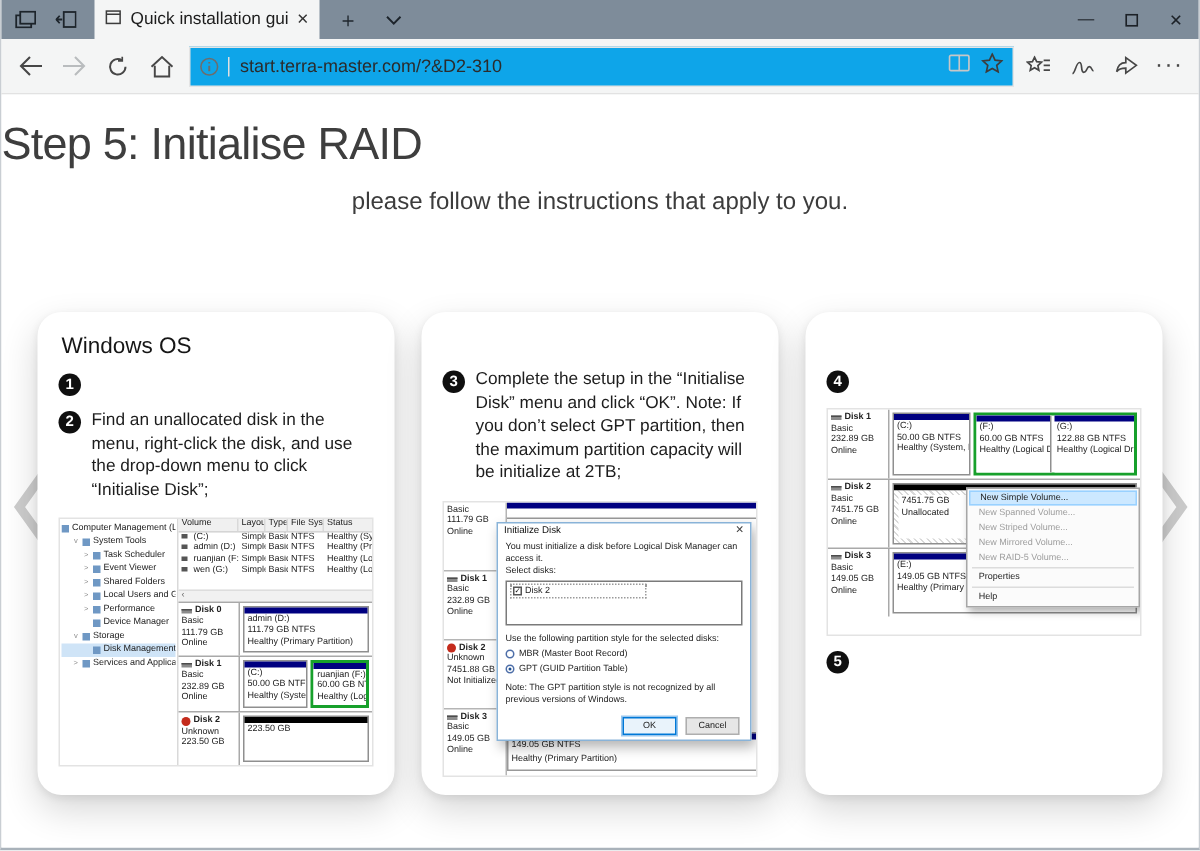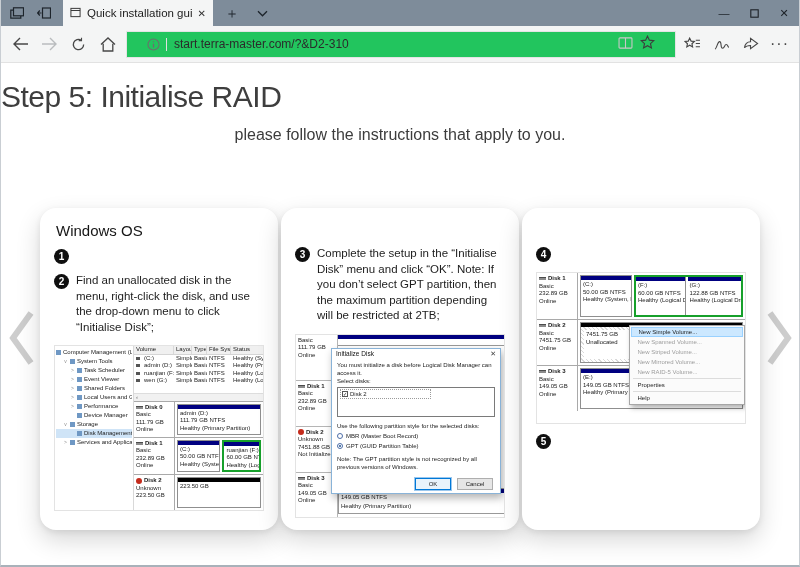--- a/index.html
+++ b/index.html
@@ -19,33 +19,33 @@
   .nt { color:#1d242b; font-size:14px; line-height:26px; padding:0 10px 0 12px; }
   .tv { display:flex; align-items:center; padding:0 8px; }
   .winctl { position:absolute; right:0; top:0; height:26px; display:flex; }
   .winctl span { width:30px; display:flex; align-items:center; justify-content:center; color:#1c2127; font-size:11px; }
 
   
   .toolbar { height:37px; background:#f4f5f5; border-bottom:1px solid #e2e2e2; display:flex; align-items:center; padding:0 5px; flex:0 0 auto; }
   .tool { width:29px; height:29px; display:flex; align-items:center; justify-content:center; color:#474747; flex:0 0 auto; }
   .tool.disabled { color:#b9bcbe; }
   .tool svg { display:block; }
-  .urlbar { flex:1; height:27px; background:#22c55e; border:1px solid #e4e4e4; display:flex; align-items:center; margin:0 2px 0 4px; padding:0 20px; min-width:0; }
+  .urlbar { flex:1; height:27px; background:#0ea5e9; border:1px solid #e4e4e4; display:flex; align-items:center; margin:0 2px 0 4px; padding:0 6px; min-width:0; }
   .info { display:flex; align-items:center; padding-right:6px; border-right:1px solid #e0e0e0; color:#6d6d6d; }
   .url { flex:1; font-size:12px; color:#2b2b2b; padding-left:7px; white-space:nowrap; overflow:hidden; }
   .reading { color:#c7c7c7; padding:0 7px; }
   .fav { color:#3c3c3c; }
   .more { font-size:16px; letter-spacing:1px; }
 
   
   .content { flex:1; background:#fff; position:relative; overflow:hidden; }
   h1 { font-size:30px; font-weight:400; letter-spacing:-0.5px; color:#3e3e3e; margin-top:17px; }
   .subtitle { margin-top:9px; text-align:center; font-size:16px; line-height:24px; color:#3c3c3c; }
 
-  .carousel { position:absolute; left:0; right:0; top:145px; display:flex; justify-content:center; gap:3px; }
+  .carousel { position:absolute; left:0; right:0; top:145px; display:flex; justify-content:center; gap:18px; }
   .arrow { position:absolute; top:246px; color:#cdcdcd; }
   .arrow.left { left:5px; } .arrow.right { right:4px; }
 
   .card { width:238px; height:322px; background:#fff; border-radius:16px;
           box-shadow:0 10px 24px rgba(0,0,0,.16), 0 2px 6px rgba(0,0,0,.08);
           padding:12px 14px 0 14px; overflow:hidden; position:relative; }
   .os-heading { font-size:15px; color:#161616; margin:2px 0 8px 2px; }
   .pad-top { margin-top:26px !important; }
   .step { display:flex; gap:7px; margin-top:9px; font-size:11.5px; line-height:15.5px; color:#1d1d1d; }
   .badge { flex:0 0 auto; width:15px; height:15px; border-radius:50%; background:#0f0f0f; color:#fff;
@@ -419,21 +419,21 @@
                 </div>
               </div>
             </div>
           </div>
         </div>
       </div>
 
       <div class="card">
         <div class="step pad-top">
           <span class="badge">3</span>
-          <span class="step-text">Complete the setup in the “Initialise Disk” menu and click “OK”. Note: If you don’t select GPT partition, then the maximum partition depending will be restricted at 2TB;</span>
+          <span class="step-text">Complete the setup in the “Initialise Disk” menu and click “OK”. Note: If you don’t select GPT partition, then the maximum partition capacity will be initialize at 2TB;</span>
         </div>
 
         <div class="shot s2">
           <div class="s2-tr">
               <div class="pbar"></div>
             </div>
           <div class="s2-col">
             <div class="s2-cell">
               <div>Basic</div>
                 <div>111.79 GB</div>

